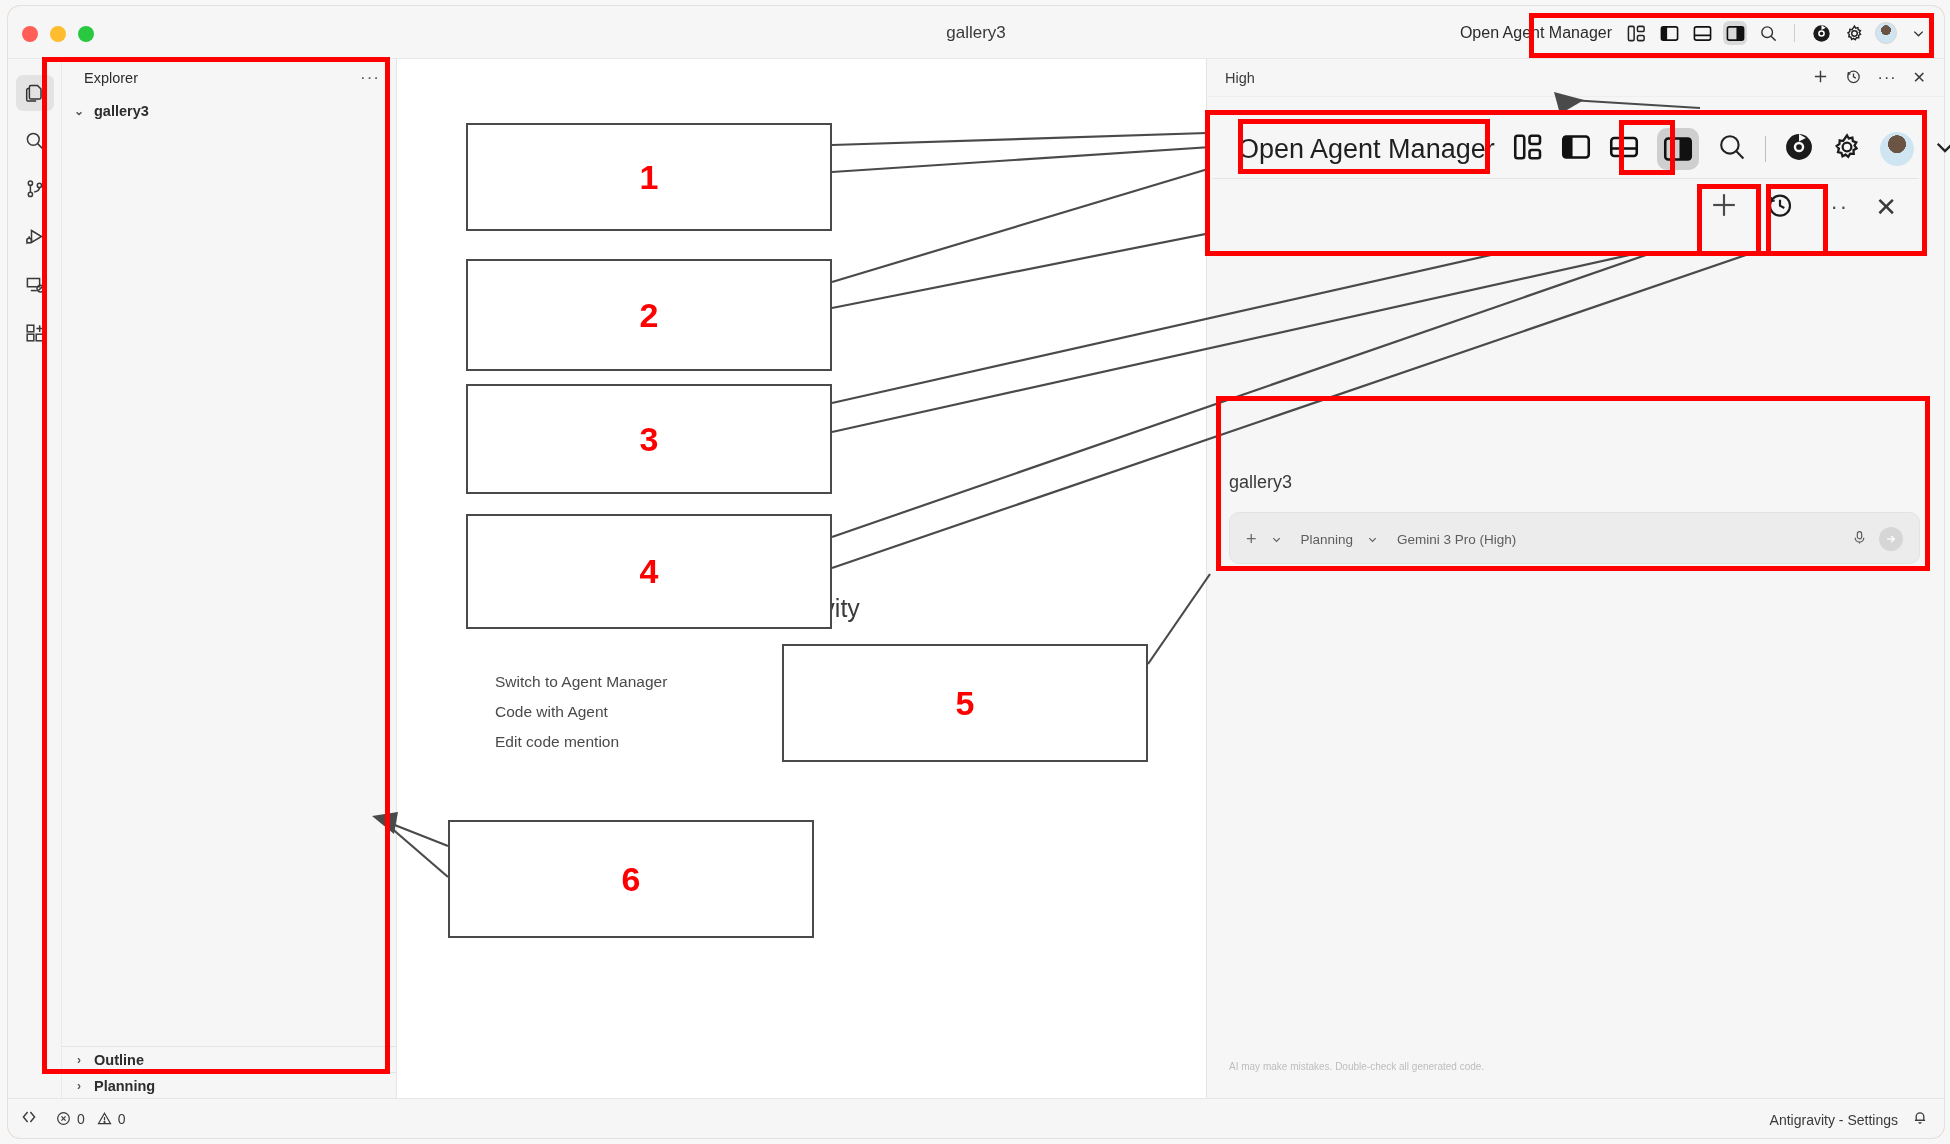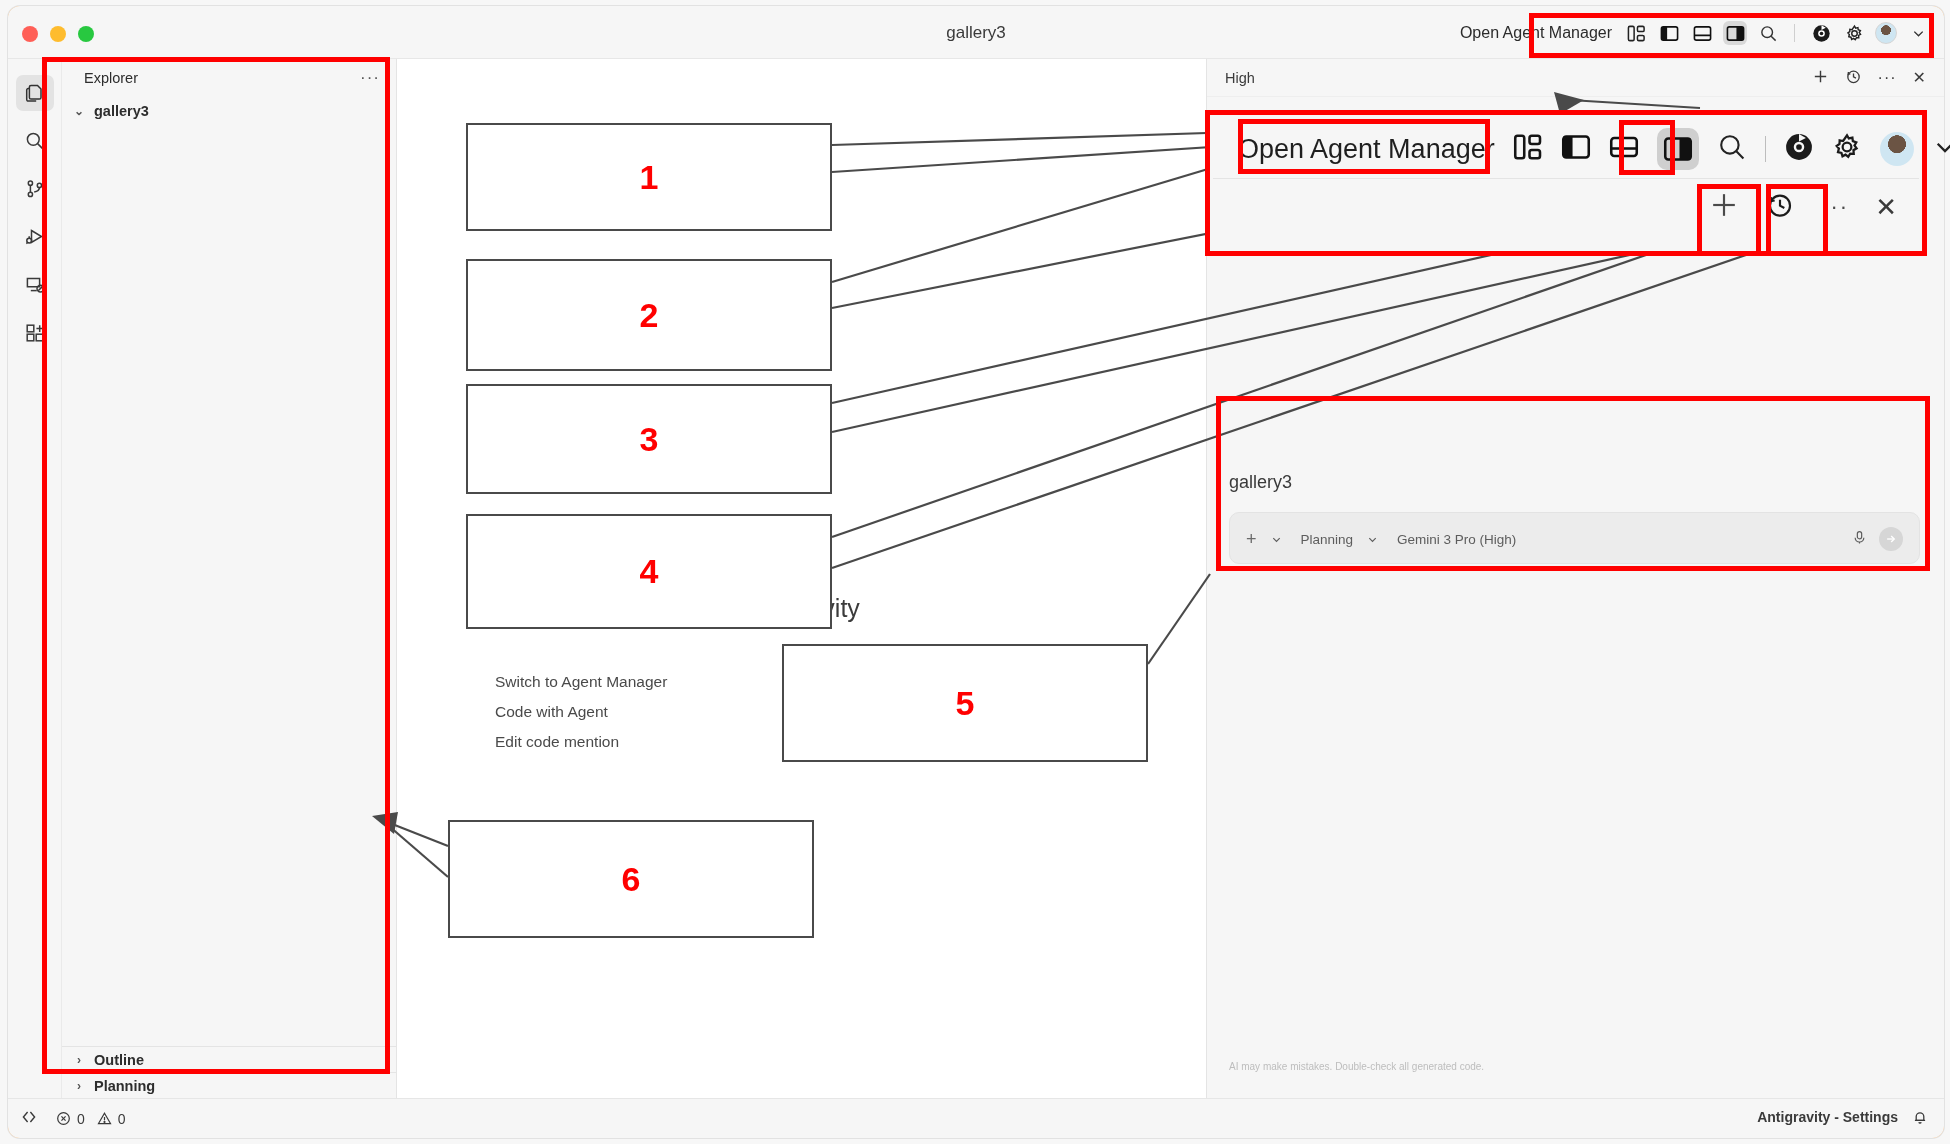--- a/index.html
+++ b/index.html
@@ -186,21 +186,21 @@
     position: absolute; left: 0; bottom: 0;
     width: 100%; height: 40px;
     background: #f6f6f6;
     border-top: 1px solid #e6e6e6;
     display: flex; align-items: center;
     justify-content: space-between;
     padding: 0 16px 0 12px;
     font-size: 14px; color: #3a3a3a;
   }
   .sbar-left { display: flex; align-items: center; gap: 18px; }
-  .sbar-right { display: flex; align-items: flex-start; gap: 14px; font-weight: bold; }
+  .sbar-right { display: flex; align-items: flex-end; gap: 14px; }
   .diag { display: flex; align-items: center; gap: 6px; }
 
   
   .overlay {
     position: absolute; left: 0; top: 0;
     width: 1950px; height: 1144px;
     pointer-events: none;
   }
   .callout {
     position: absolute;

